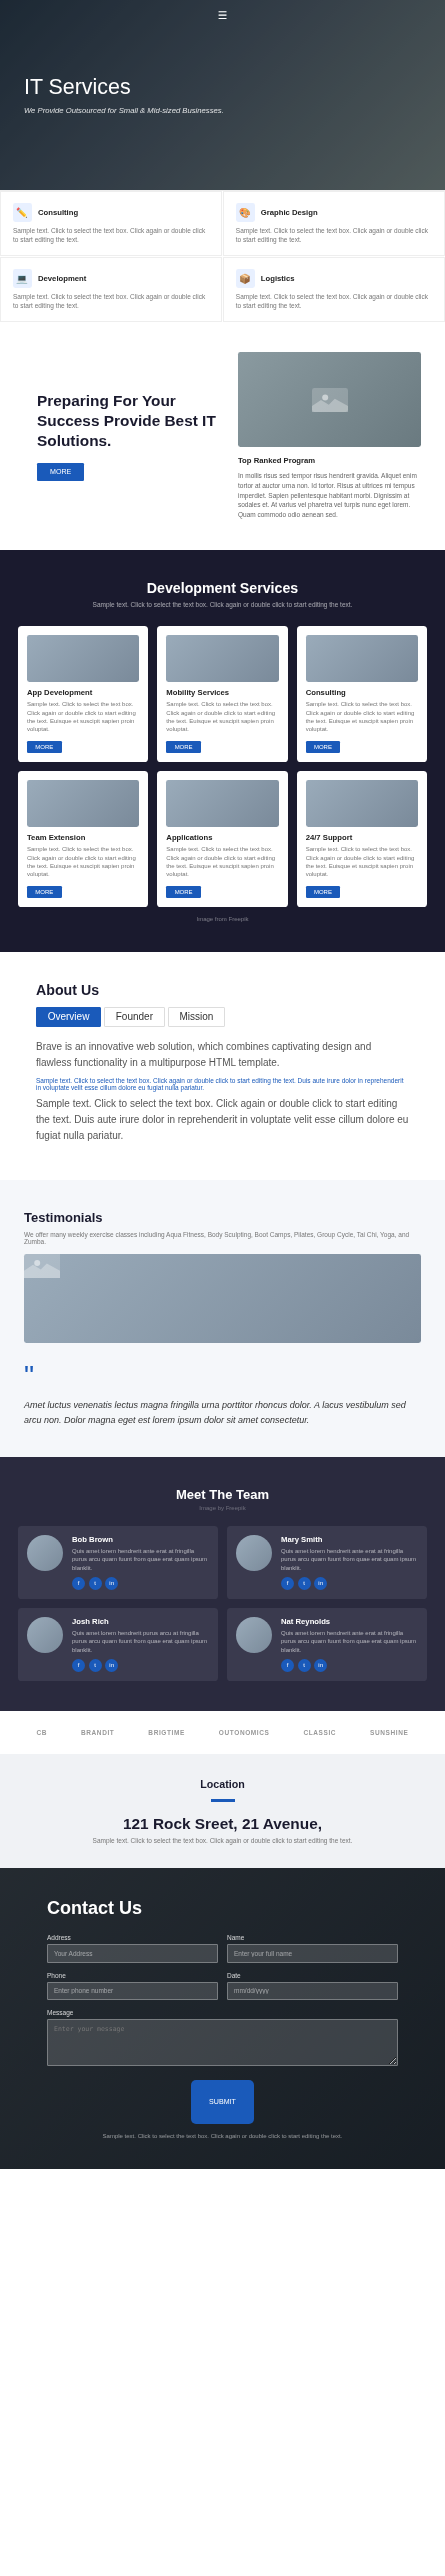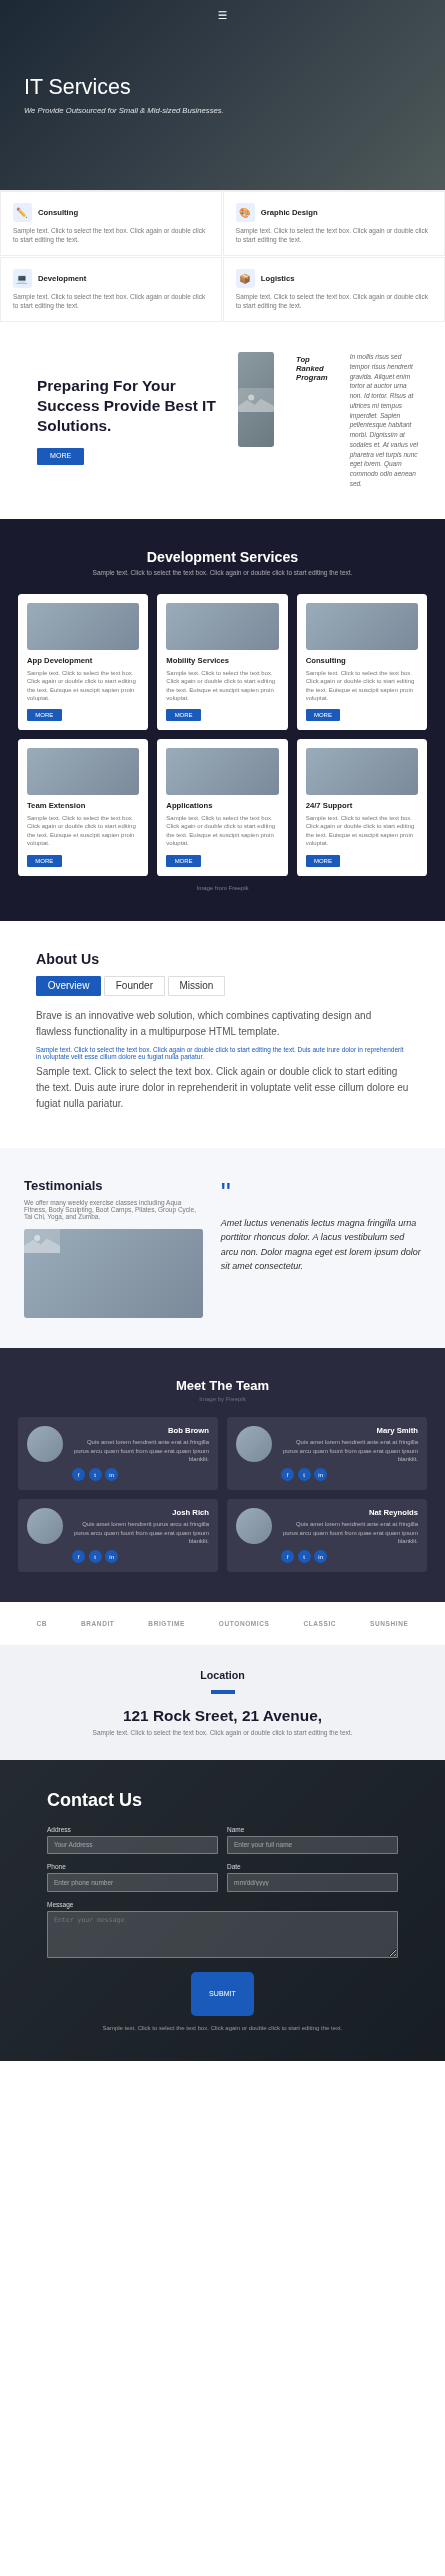--- a/index.html
+++ b/index.html
@@ -79,23 +79,22 @@
       color: white;
       border: none;
       padding: 4.7px 13px;
       font-size: 7.1px;
       cursor: pointer;
       border-radius: 1.2px;
     }
     .success-right {
       flex: 1;
       display: flex;
-      flex-direction: row;
-      gap: 22px;
-      font-style: italic;
+      flex-direction: column;
+      gap: 6px;
     }
     .success-img-placeholder {
       width: 100%;
       height: 95px;
       background: linear-gradient(135deg, #8a9aa0 0%, #6a7a80 100%);
       border-radius: 2.4px;
       display: flex; align-items: center; justify-content: center;
     }
     .top-ranked {
       font-size: 7.7px;
@@ -179,20 +178,21 @@
     .about-text { font-size: 10px; color: #555; line-height: 1.6; margin-bottom: 6px; }
     .about-sample { font-size: 6.5px; color: #1a5aba; margin-bottom: 4.7px; }
 
     
     .testimonials {
       background: #f5f7fa;
       padding: 30px 24px;
       display: flex;
       gap: 18px;
       align-items: flex-start;
+      flex-direction: column;
     }
     .test-left { flex: 0 0 45%; }
     .test-title { font-size: 13px; font-weight: bold; color: #1a1a2e; margin-bottom: 6px; }
     .test-sub { font-size: 6.5px; color: #777; margin-bottom: 9px; }
     .test-img-placeholder {
       width: 100%;
       height: 89px;
       background: linear-gradient(135deg, #9aabba 0%, #7a8a9a 100%);
       border-radius: 2.4px;
     }
@@ -218,21 +218,20 @@
       grid-template-columns: 1fr 1fr;
       gap: 9px;
     }
     .team-card {
       background: #3a3a4e;
       border-radius: 3.6px;
       padding: 9px;
       display: flex;
       gap: 9px;
       align-items: flex-start;
-      text-align: right;
     }
     .team-avatar {
       width: 36px; height: 36px;
       border-radius: 50%;
       background: linear-gradient(135deg, #9aabba 0%, #7a8a9a 100%);
       flex-shrink: 0;
     }
     .team-info { flex: 1; }
     .team-name { font-weight: bold; font-size: 7.7px; color: white; margin-bottom: 3px; }
     .team-desc { font-size: 6px; color: rgba(255,255,255,0.6); line-height: 1.4; margin-bottom: 4.7px; }

